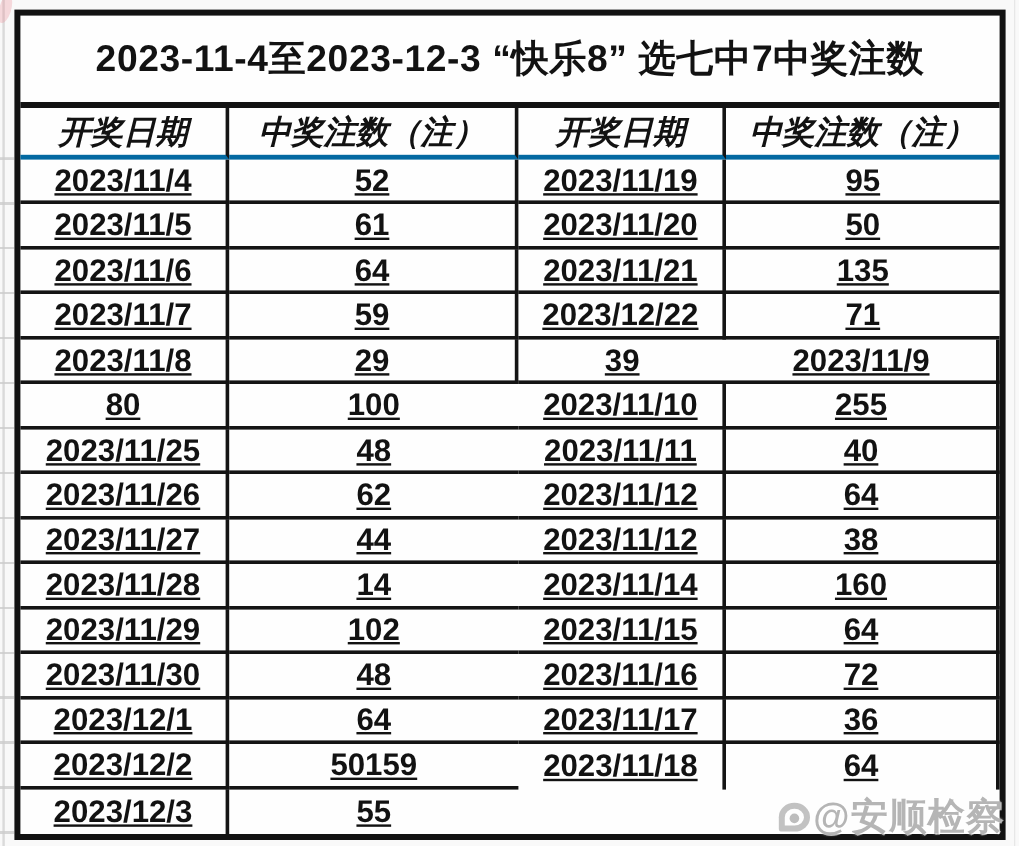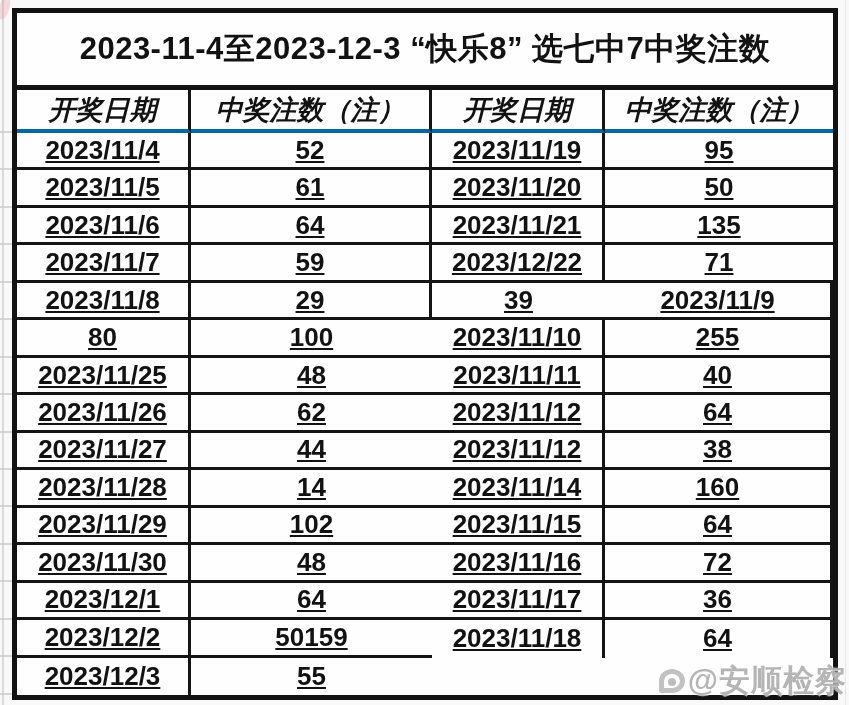--- a/index.html
+++ b/index.html
@@ -72,21 +72,21 @@
   .data-cell {
     border-bottom: 3px solid #141414;
     font-size: 26px;
     text-decoration: underline;
   }
   .vline { border-right: 3px solid #141414; }
   .tbl > .data-cell:nth-last-child(-n+4) { border-bottom: none; }
 
   
   .watermark {
-    position: absolute; right: 2px; bottom: 3px;
+    position: absolute; right: 12px; bottom: 3px;
     display: flex; align-items: center; gap: 3px;
     z-index: 5;
     pointer-events: none;
   }
   .wm-logo {
     width: 26px; height: 24px;
     border: 5px solid rgba(173,173,173,0.75);
     border-radius: 50% 50% 50% 10%;
     box-sizing: border-box;
     position: relative;

